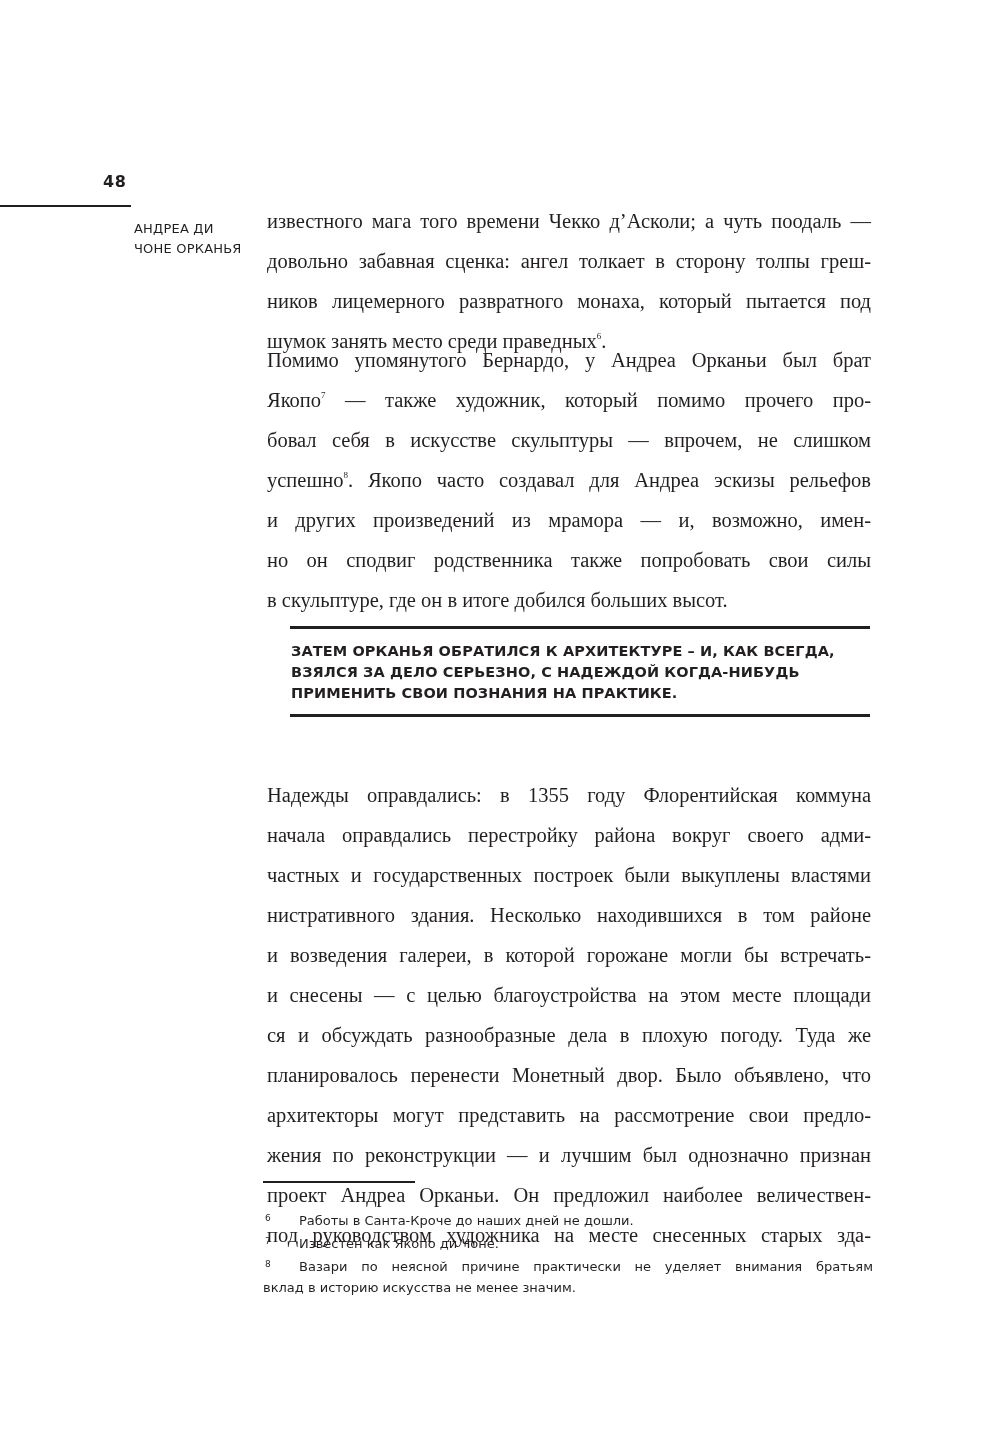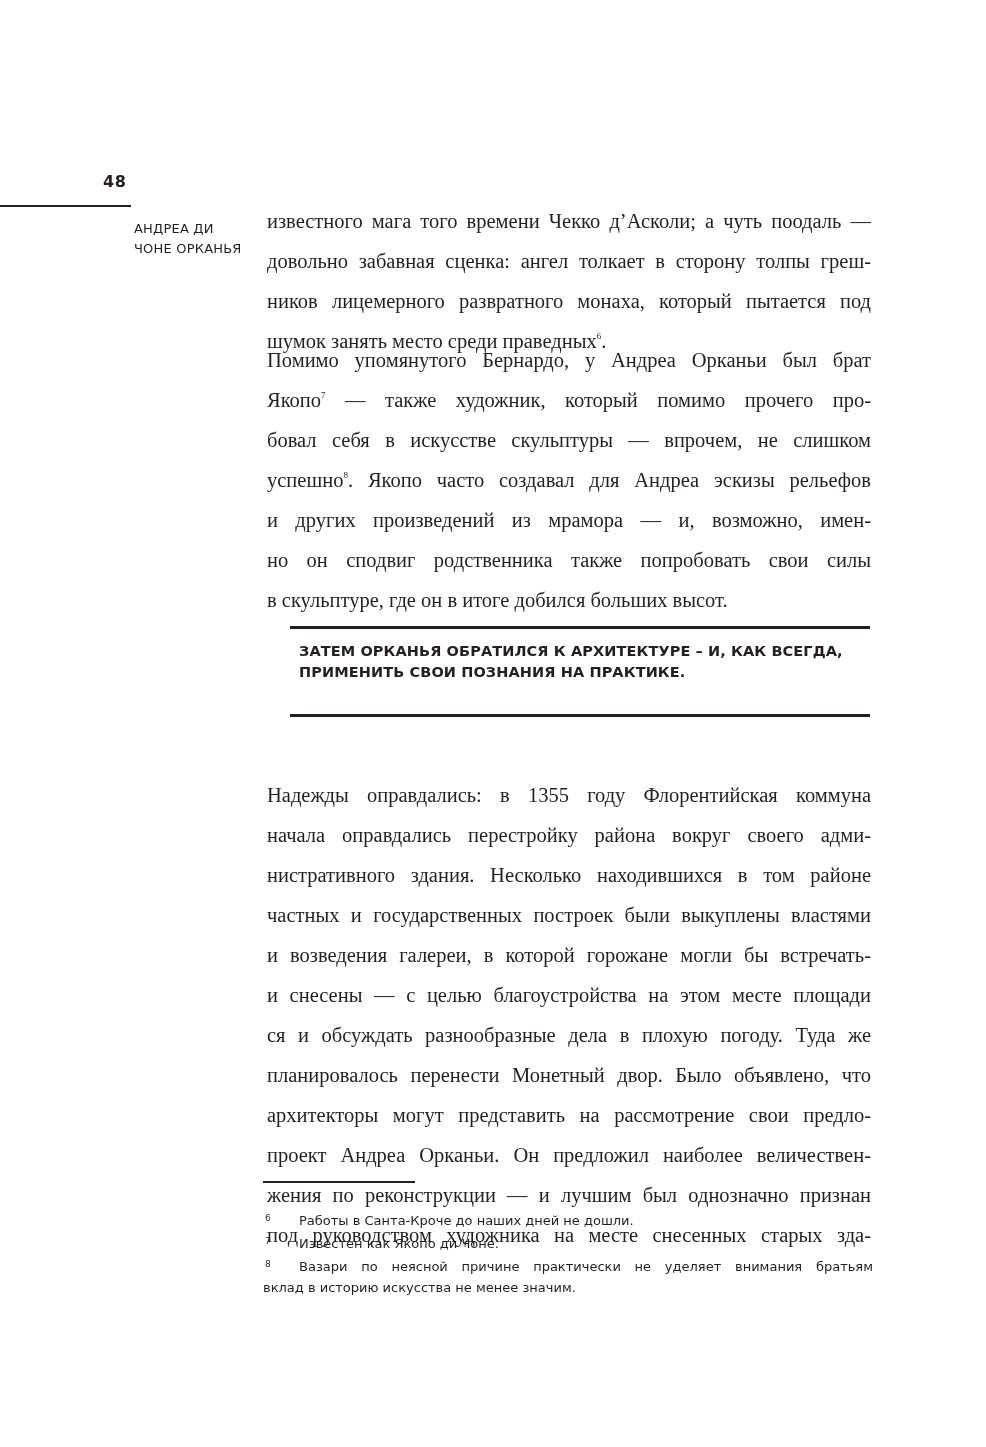--- a/index.html
+++ b/index.html
@@ -85,21 +85,20 @@
       position: absolute;
       left: 291px;
       top: 641px;
       width: 580px;
       font-family: "DejaVu Sans", sans-serif;
       font-weight: bold;
       font-size: 14.5px;
       line-height: 21px;
       text-transform: uppercase;
       letter-spacing: 0.1px;
-      margin-left: 8px;
     }
     .pullquote div { white-space: nowrap; }
     .footnote-rule {
       position: absolute;
       left: 263px;
       top: 1181px;
       width: 152px;
       height: 2px;
       background: #231f20;
     }
@@ -150,36 +149,37 @@
   <span class="line">бовал себя в искусстве скульптуры — впрочем, не слишком</span>
   <span class="line"><span>успешно</span><sup class="fn">8</sup><span>. Якопо часто создавал для Андреа эскизы рельефов</span></span>
   <span class="line">и других произведений из мрамора — и, возможно, имен-</span>
   <span class="line">но он сподвиг родственника также попробовать свои силы</span>
   <span class="line last">в скульптуре, где он в итоге добился больших высот.</span>
 </div>
 
 <div class="pullquote-rule pq-rule-top"></div>
 <div class="pullquote">
   <div>Затем Орканья обратился к архитектуре – и, как всегда,</div>
+  <div>взялся за дело серьезно, с надеждой когда-нибудь</div>
   <div>применить свои познания на практике.</div>
 </div>
 <div class="pullquote-rule pq-rule-bottom"></div>
 
 <div class="body-text para-3">
   <span class="line">Надежды оправдались: в 1355 году Флорентийская коммуна</span>
   <span class="line">начала оправдались перестройку района вокруг своего адми-</span>
+  <span class="line">частных и государственных построек были выкуплены властями</span>
   <span class="line">нистративного здания. Несколько находившихся в том районе</span>
-  <span class="line">частных и государственных построек были выкуплены властями</span>
   <span class="line">и возведения галереи, в которой горожане могли бы встречать-</span>
   <span class="line">и снесены — с целью благоустройства на этом месте площади</span>
   <span class="line">ся и обсуждать разнообразные дела в плохую погоду. Туда же</span>
   <span class="line">планировалось перенести Монетный двор. Было объявлено, что</span>
   <span class="line">архитекторы могут представить на рассмотрение свои предло-</span>
+  <span class="line">жения по реконструкции — и лучшим был однозначно признан</span>
   <span class="line">проект Андреа Орканьи. Он предложил наиболее величествен-</span>
-  <span class="line">жения по реконструкции — и лучшим был однозначно признан</span>
   <span class="line">под руководством художника на месте снесенных старых зда-</span>
 </div>
 
 <div class="footnote-rule"></div>
 <div class="footnotes">
   <div class="fn-item">
     <span class="fn-line"><span class="fn-num">6</span><span>Работы в Санта-Кроче до наших дней не дошли.</span></span>
   </div>
   <div class="fn-item">
     <span class="fn-line"><span class="fn-num">7</span><span>Известен как Якопо ди Чоне.</span></span>

